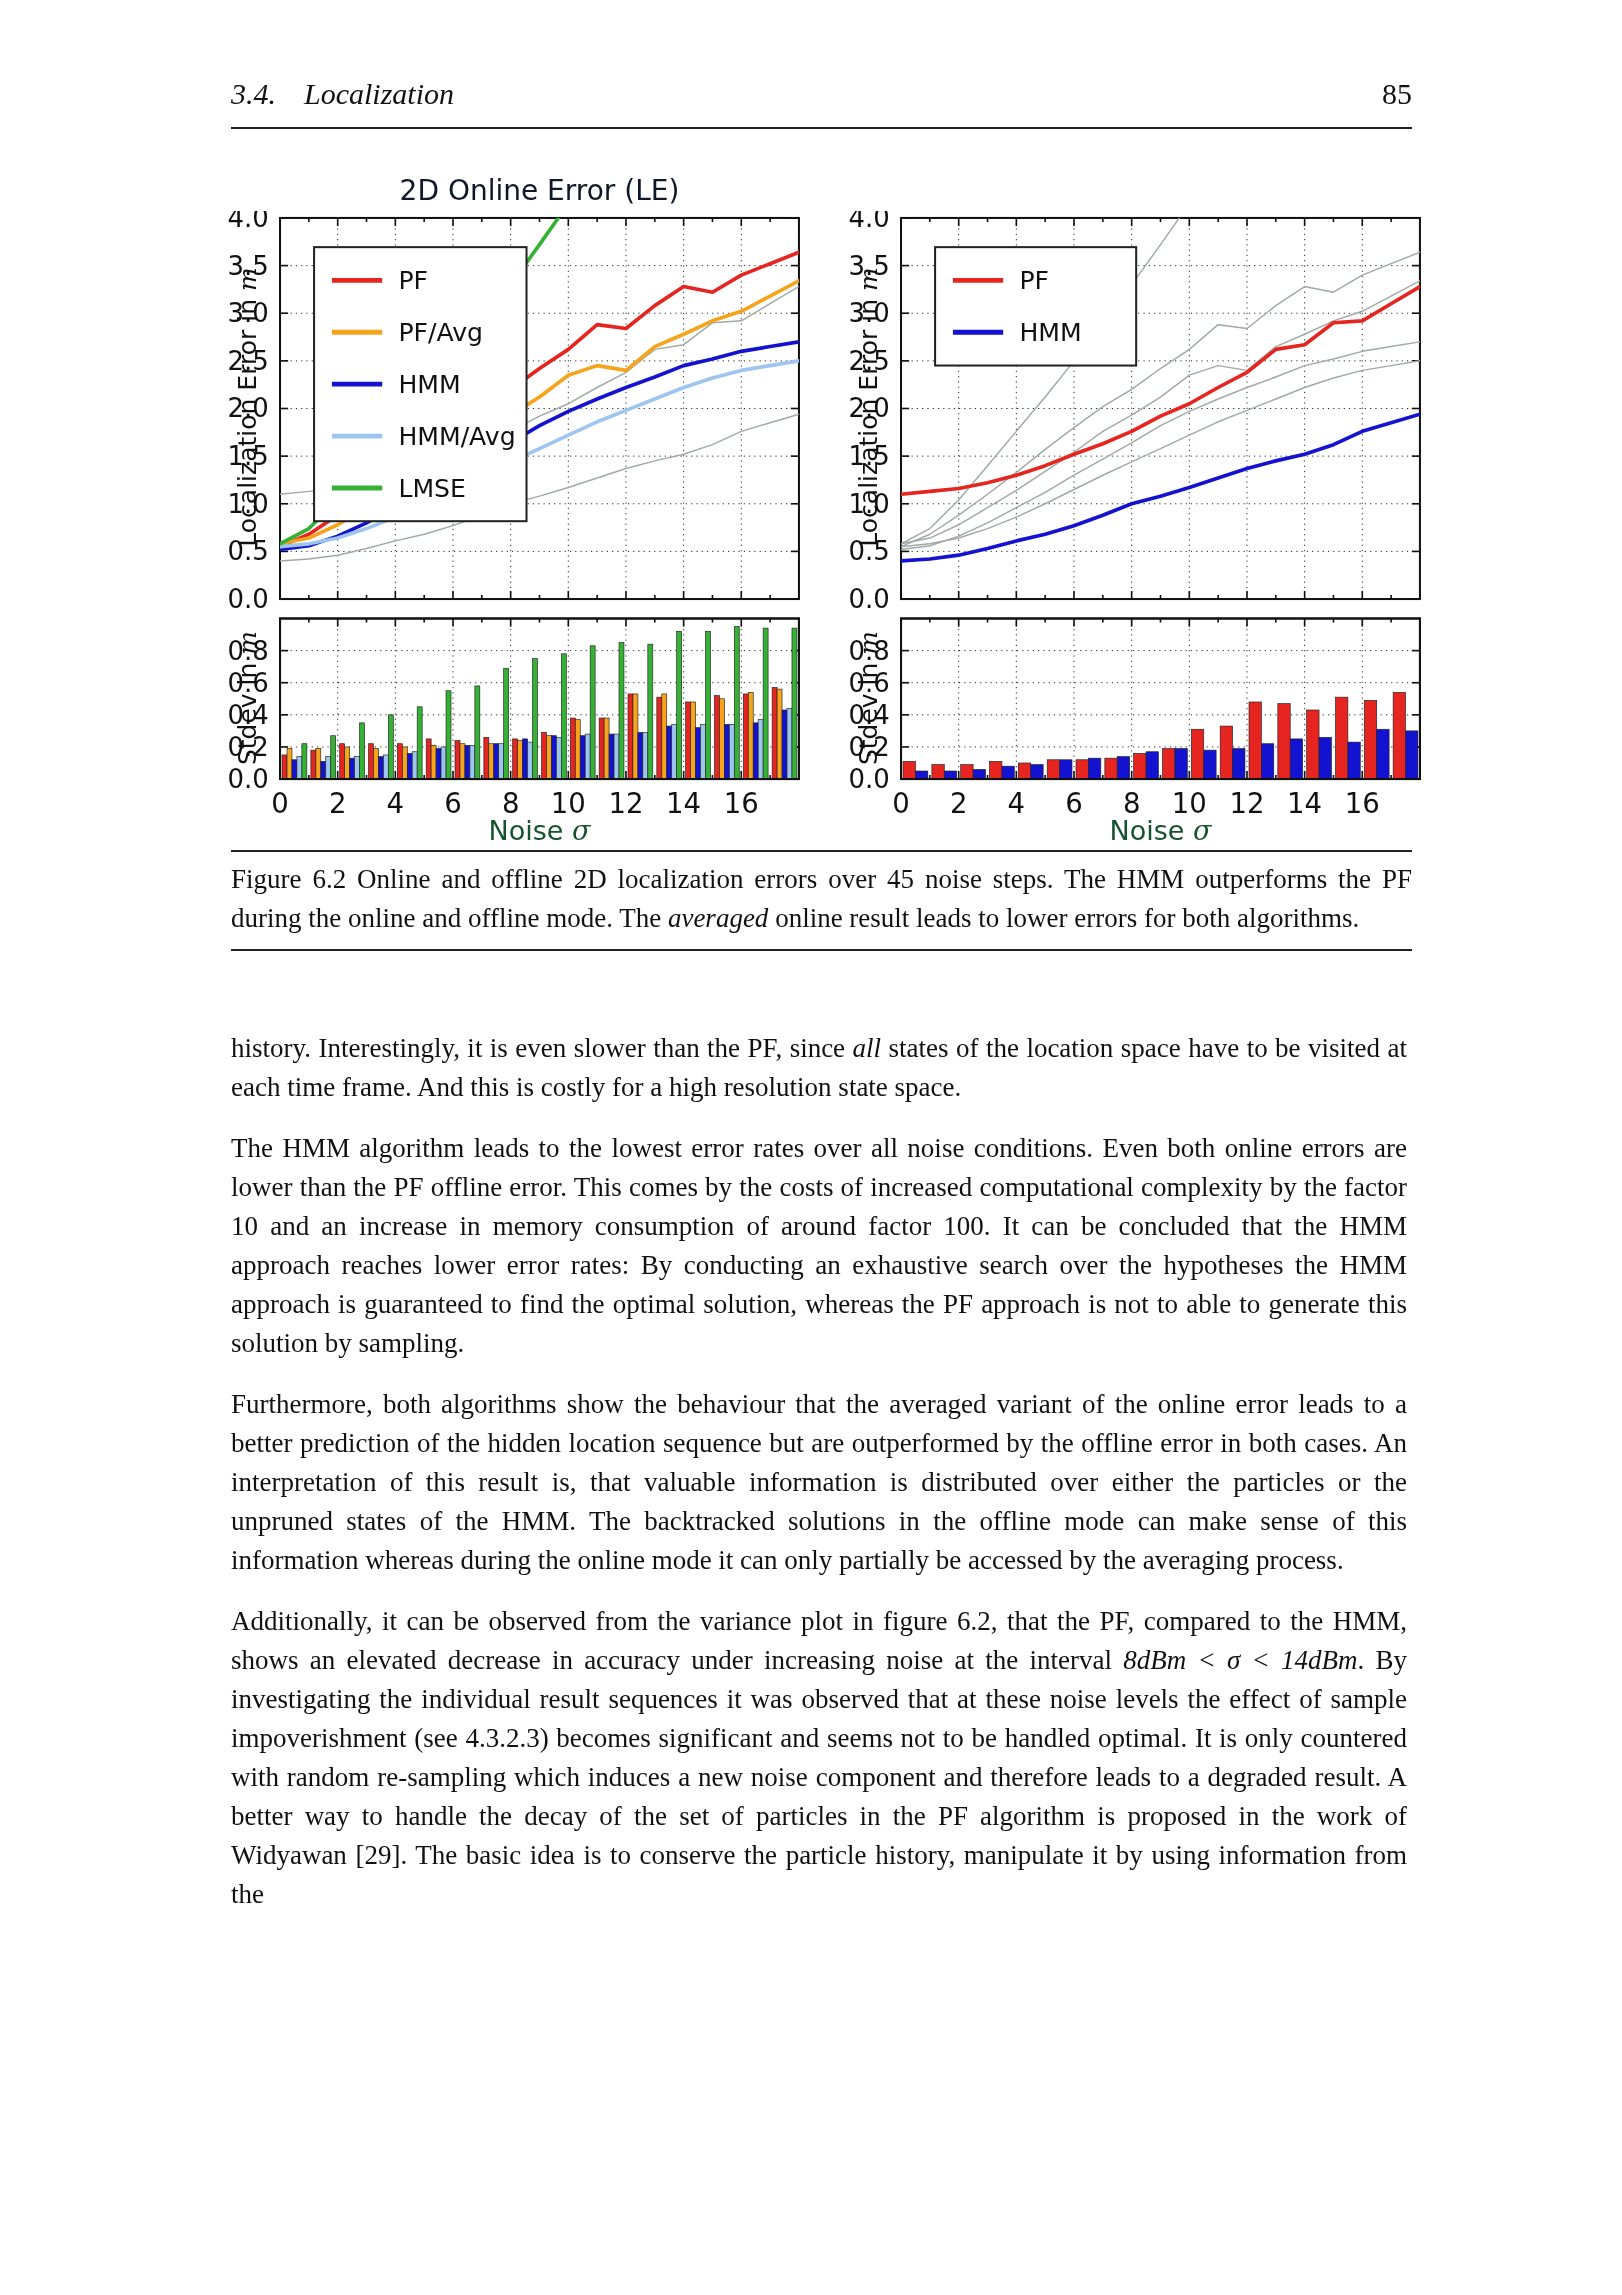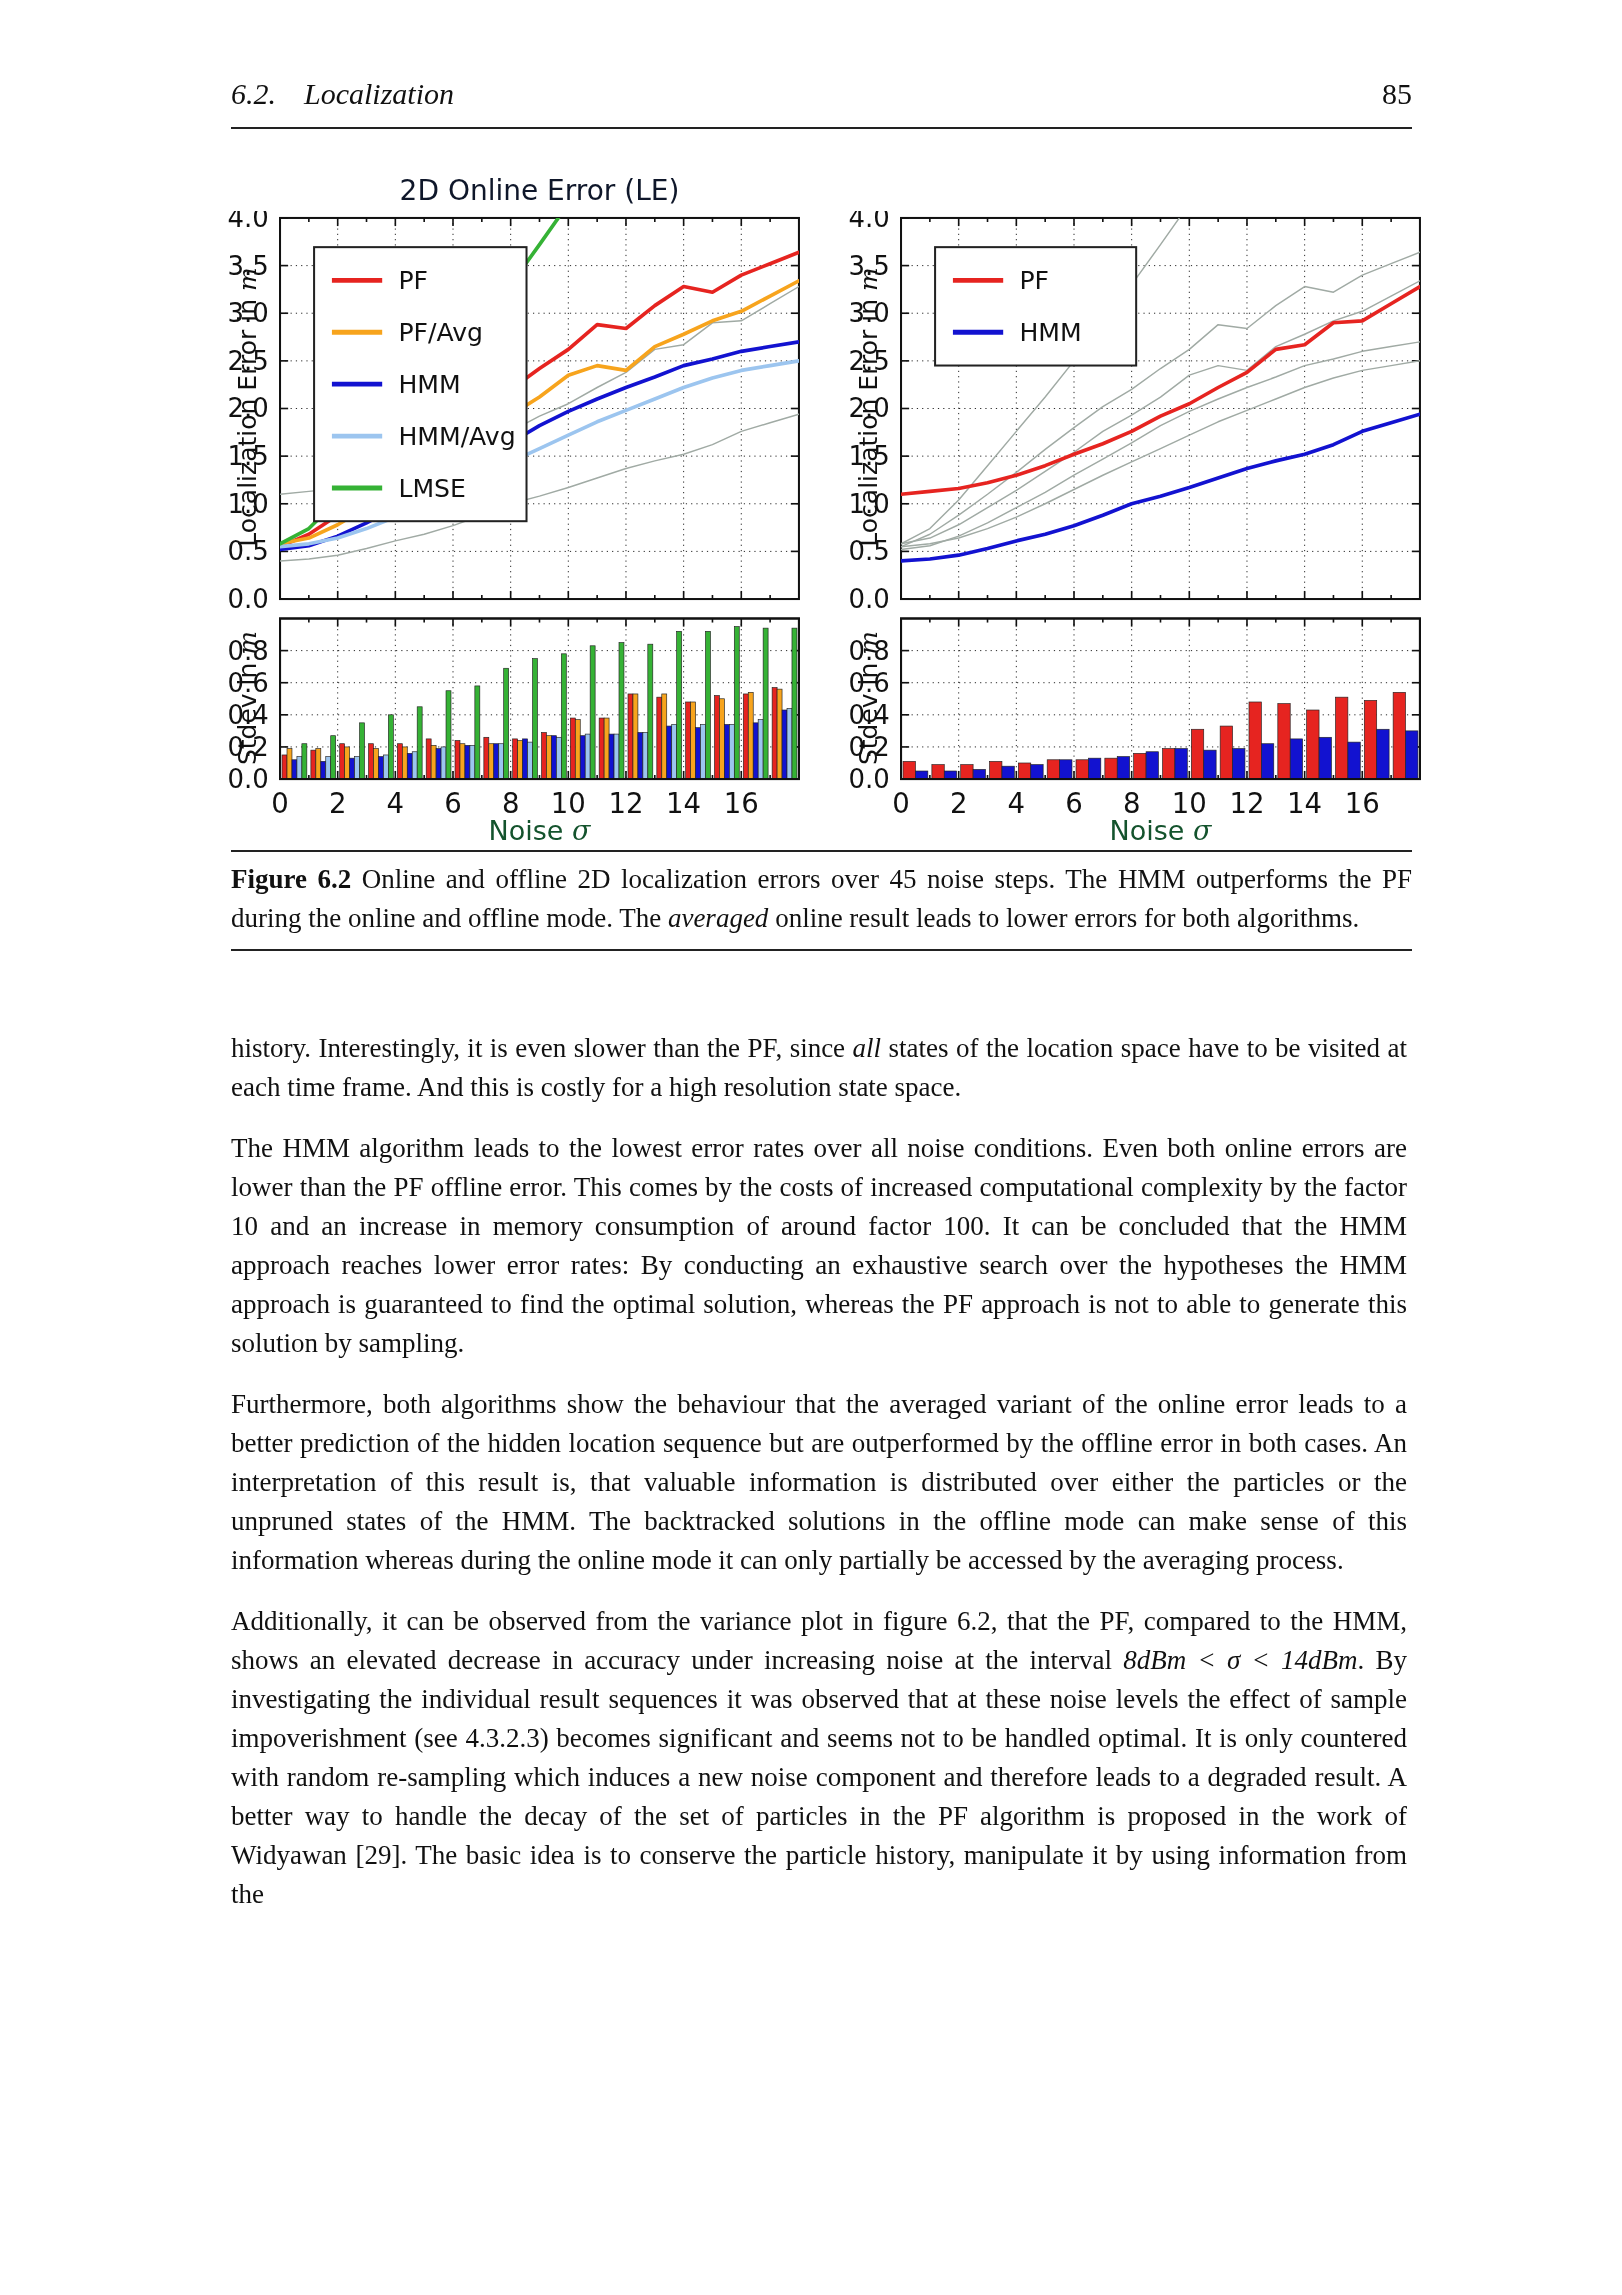--- a/index.html
+++ b/index.html
@@ -42,29 +42,29 @@
     border-top:2.4px solid #222; border-bottom:2.4px solid #222;
     padding:8px 0 11.4px 0;
     font-size:27px; line-height:39px; text-align:justify;
   }
   
   .body-text{
     position:absolute; left:231px; top:1029px; width:1181px;
     font-size:27px; line-height:39px; text-align:justify;
   }
   .body-text p{margin:0 5px 22px 0;}
-  .bold{font-weight:bold;}
+  .bold{font-weight:normal;}
 </style>
 </head>
 <body>
 
 <div class="page">
 
   <div class="header">
-    <span class="secnum">6.2.</span><span>Localization</span>
+    <span class="secnum">3.4.</span><span>Localization</span>
     <span class="pagenum">85</span>
   </div>
 
   <div class="fig" id="fig-online">
     <div class="fig-title">2D Online Error (LE)</div>
     <div class="vlabel vlabel-main"><span>Localization Error in </span><span class="mathit">m</span></div>
     <div class="vlabel vlabel-bar"><span>Stdev in </span><span class="mathit">m</span></div>
     <svg id="svg-online" width="600" height="605" viewBox="0 0 740 745">
         <line x1="95" y1="419.25" x2="735" y2="419.25" stroke="#111" stroke-width="1.1" stroke-dasharray="1.5 5"></line>
         <line x1="95" y1="360.5" x2="735" y2="360.5" stroke="#111" stroke-width="1.1" stroke-dasharray="1.5 5"></line>

